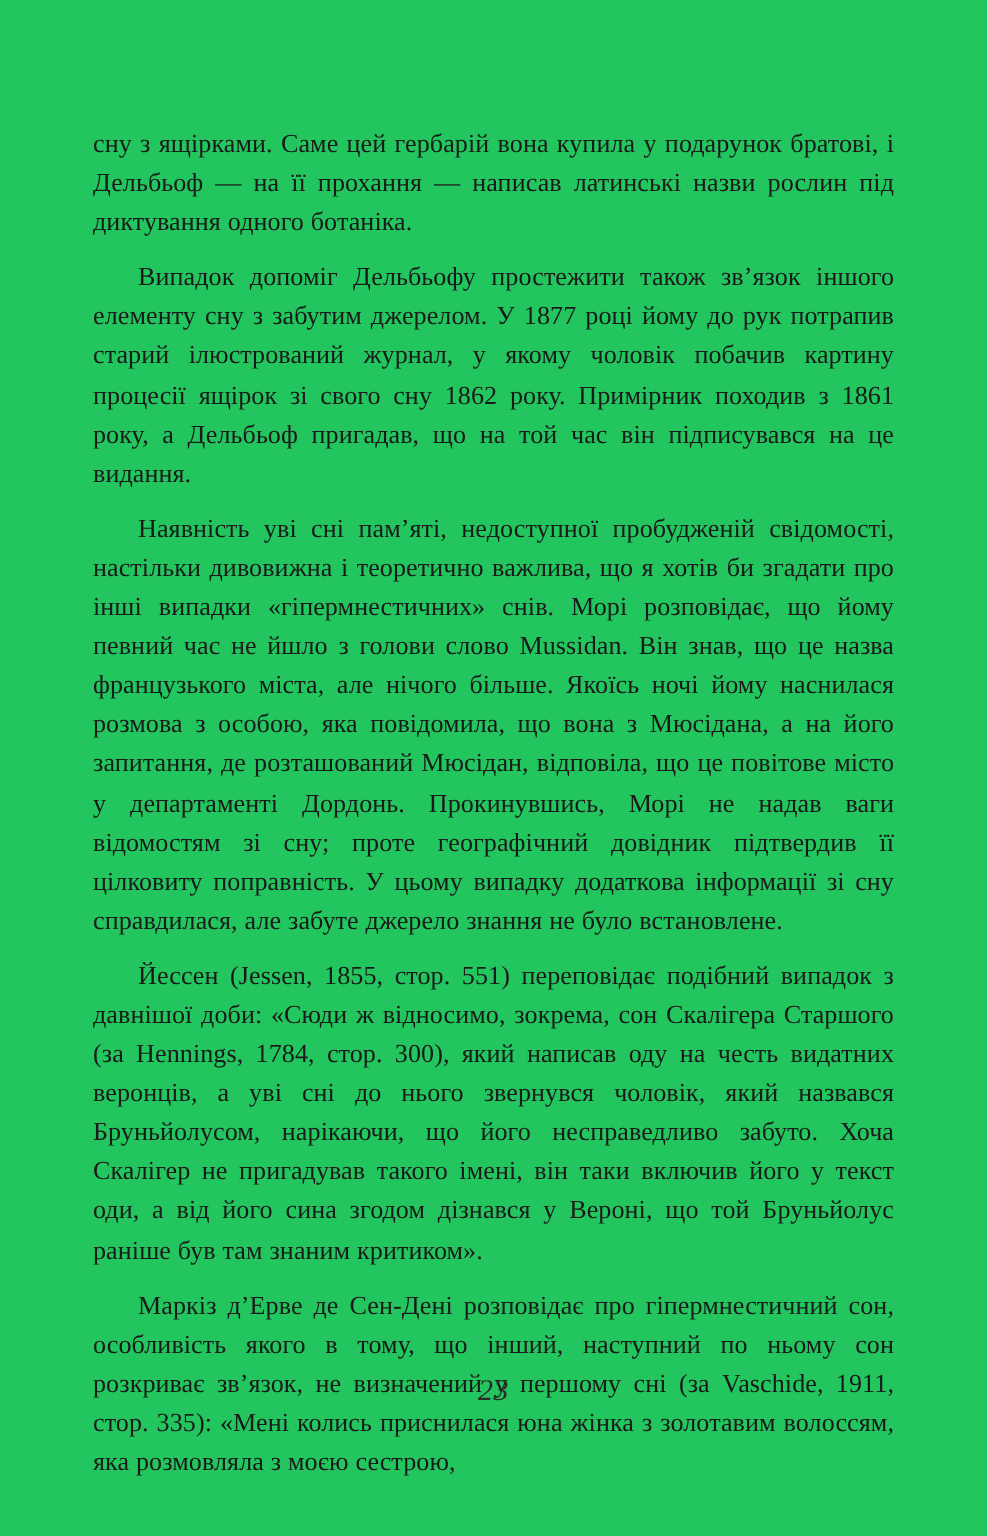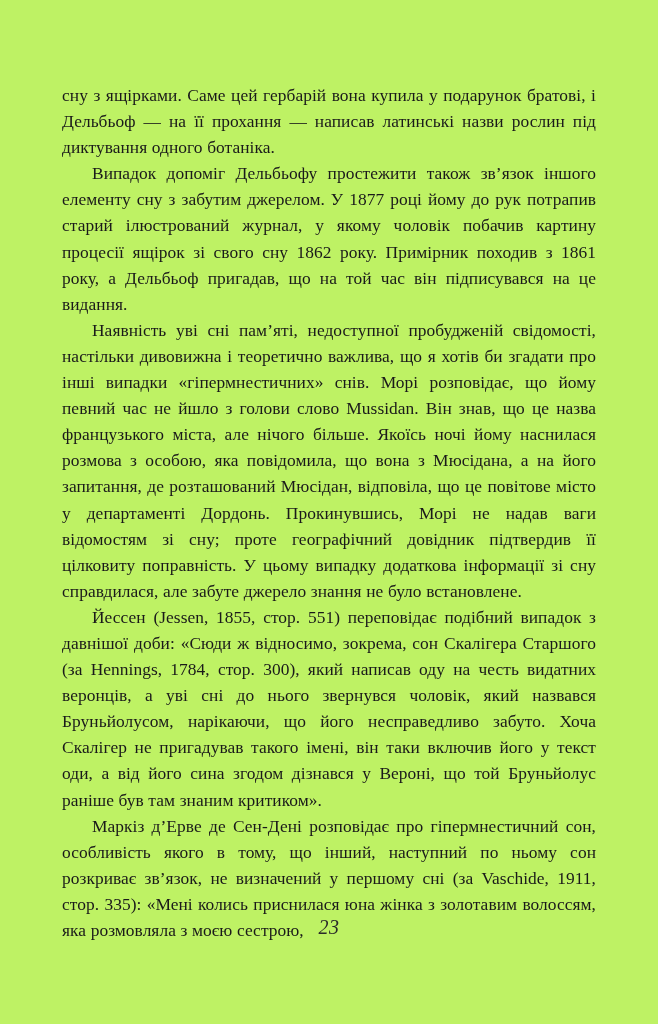--- a/index.html
+++ b/index.html
@@ -14,21 +14,21 @@
     font-family: "Liberation Serif", "DejaVu Serif", serif;
     color: #1a1a1a;
     -webkit-font-smoothing: antialiased;
   }
   .page {
     position: absolute;
     left: 0;
     top: 0;
     width: 658px;
     height: 1024px;
-    background: #bef264;
+    background: #22c55e;
     overflow: hidden;
   }
   .text-block {
     position: absolute;
     left: 62px;
     top: 82px;
     width: 534px;
   }
   .para {
     margin: 0;
@@ -39,21 +39,21 @@
     text-indent: 30px;
     hyphens: manual;
     -webkit-hyphens: manual;
     word-spacing: 0.01em;
     letter-spacing: 0.003em;
   }
   .para.continued {
     text-indent: 0;
   }
   .para + .para {
-    margin-top: 0;
+    margin-top: 11px;
   }
   .folio {
     position: absolute;
     left: 0;
     top: 916px;
     width: 658px;
     text-align: center;
     font-size: 20px;
     font-style: italic;
     color: #2a2a2a;

